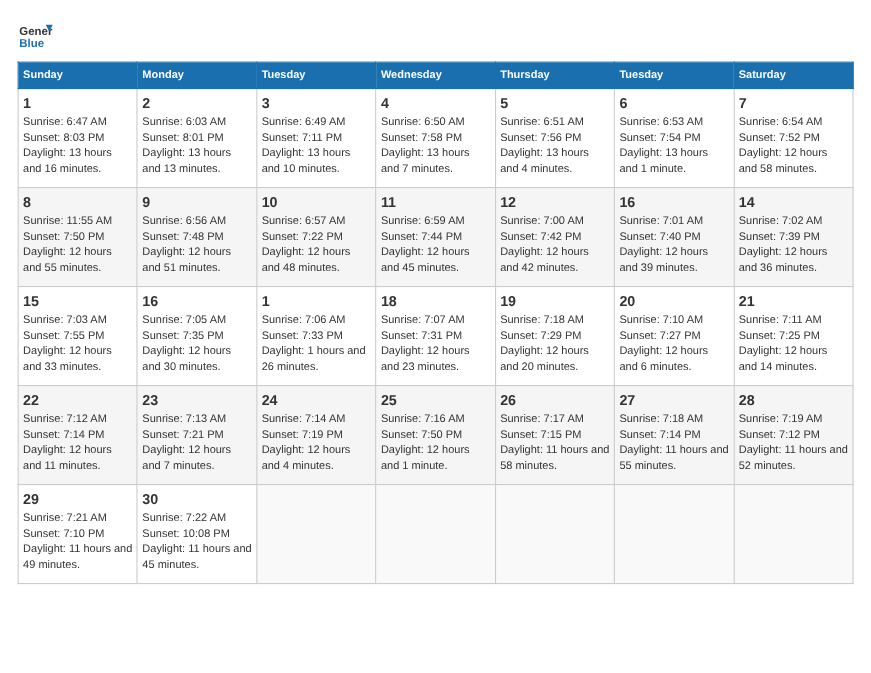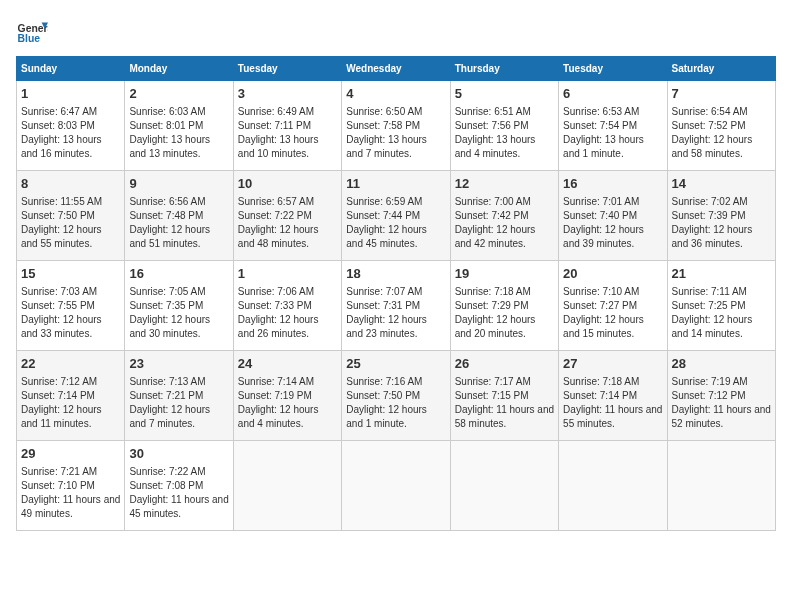--- a/index.html
+++ b/index.html
@@ -115,38 +115,38 @@
         <td><span class="day-num">9</span><span>Sunrise: 6:56 AM</span><br><span>Sunset: 7:48 PM</span><br><span>Daylight: 12 hours and 51 minutes.</span></td>
         <td><span class="day-num">10</span><span>Sunrise: 6:57 AM</span><br><span>Sunset: 7:22 PM</span><br><span>Daylight: 12 hours and 48 minutes.</span></td>
         <td><span class="day-num">11</span><span>Sunrise: 6:59 AM</span><br><span>Sunset: 7:44 PM</span><br><span>Daylight: 12 hours and 45 minutes.</span></td>
         <td><span class="day-num">12</span><span>Sunrise: 7:00 AM</span><br><span>Sunset: 7:42 PM</span><br><span>Daylight: 12 hours and 42 minutes.</span></td>
         <td><span class="day-num">16</span><span>Sunrise: 7:01 AM</span><br><span>Sunset: 7:40 PM</span><br><span>Daylight: 12 hours and 39 minutes.</span></td>
         <td><span class="day-num">14</span><span>Sunrise: 7:02 AM</span><br><span>Sunset: 7:39 PM</span><br><span>Daylight: 12 hours and 36 minutes.</span></td>
       </tr>
       <tr>
         <td><span class="day-num">15</span><span>Sunrise: 7:03 AM</span><br><span>Sunset: 7:55 PM</span><br><span>Daylight: 12 hours and 33 minutes.</span></td>
         <td><span class="day-num">16</span><span>Sunrise: 7:05 AM</span><br><span>Sunset: 7:35 PM</span><br><span>Daylight: 12 hours and 30 minutes.</span></td>
-        <td><span class="day-num">1</span><span>Sunrise: 7:06 AM</span><br><span>Sunset: 7:33 PM</span><br><span>Daylight: 12 hours and 26 minutes.</span></td>
+        <td><span class="day-num">1</span><span>Sunrise: 7:06 AM</span><br><span>Sunset: 7:33 PM</span><br><span>Daylight: 1 hours and 26 minutes.</span></td>
         <td><span class="day-num">18</span><span>Sunrise: 7:07 AM</span><br><span>Sunset: 7:31 PM</span><br><span>Daylight: 12 hours and 23 minutes.</span></td>
         <td><span class="day-num">19</span><span>Sunrise: 7:18 AM</span><br><span>Sunset: 7:29 PM</span><br><span>Daylight: 12 hours and 20 minutes.</span></td>
-        <td><span class="day-num">20</span><span>Sunrise: 7:10 AM</span><br><span>Sunset: 7:27 PM</span><br><span>Daylight: 12 hours and 15 minutes.</span></td>
+        <td><span class="day-num">20</span><span>Sunrise: 7:10 AM</span><br><span>Sunset: 7:27 PM</span><br><span>Daylight: 12 hours and 6 minutes.</span></td>
         <td><span class="day-num">21</span><span>Sunrise: 7:11 AM</span><br><span>Sunset: 7:25 PM</span><br><span>Daylight: 12 hours and 14 minutes.</span></td>
       </tr>
       <tr>
         <td><span class="day-num">22</span><span>Sunrise: 7:12 AM</span><br><span>Sunset: 7:14 PM</span><br><span>Daylight: 12 hours and 11 minutes.</span></td>
         <td><span class="day-num">23</span><span>Sunrise: 7:13 AM</span><br><span>Sunset: 7:21 PM</span><br><span>Daylight: 12 hours and 7 minutes.</span></td>
         <td><span class="day-num">24</span><span>Sunrise: 7:14 AM</span><br><span>Sunset: 7:19 PM</span><br><span>Daylight: 12 hours and 4 minutes.</span></td>
         <td><span class="day-num">25</span><span>Sunrise: 7:16 AM</span><br><span>Sunset: 7:50 PM</span><br><span>Daylight: 12 hours and 1 minute.</span></td>
         <td><span class="day-num">26</span><span>Sunrise: 7:17 AM</span><br><span>Sunset: 7:15 PM</span><br><span>Daylight: 11 hours and 58 minutes.</span></td>
         <td><span class="day-num">27</span><span>Sunrise: 7:18 AM</span><br><span>Sunset: 7:14 PM</span><br><span>Daylight: 11 hours and 55 minutes.</span></td>
         <td><span class="day-num">28</span><span>Sunrise: 7:19 AM</span><br><span>Sunset: 7:12 PM</span><br><span>Daylight: 11 hours and 52 minutes.</span></td>
       </tr>
       <tr>
         <td><span class="day-num">29</span><span>Sunrise: 7:21 AM</span><br><span>Sunset: 7:10 PM</span><br><span>Daylight: 11 hours and 49 minutes.</span></td>
-        <td><span class="day-num">30</span><span>Sunrise: 7:22 AM</span><br><span>Sunset: 7:08 PM</span><br><span>Daylight: 11 hours and 45 minutes.</span></td>
+        <td><span class="day-num">30</span><span>Sunrise: 7:22 AM</span><br><span>Sunset: 10:08 PM</span><br><span>Daylight: 11 hours and 45 minutes.</span></td>
         <td class="empty-cell"></td>
         <td class="empty-cell"></td>
         <td class="empty-cell"></td>
         <td class="empty-cell"></td>
         <td class="empty-cell"></td>
       </tr>
     </tbody>
 </table>
 
 </body></html>

